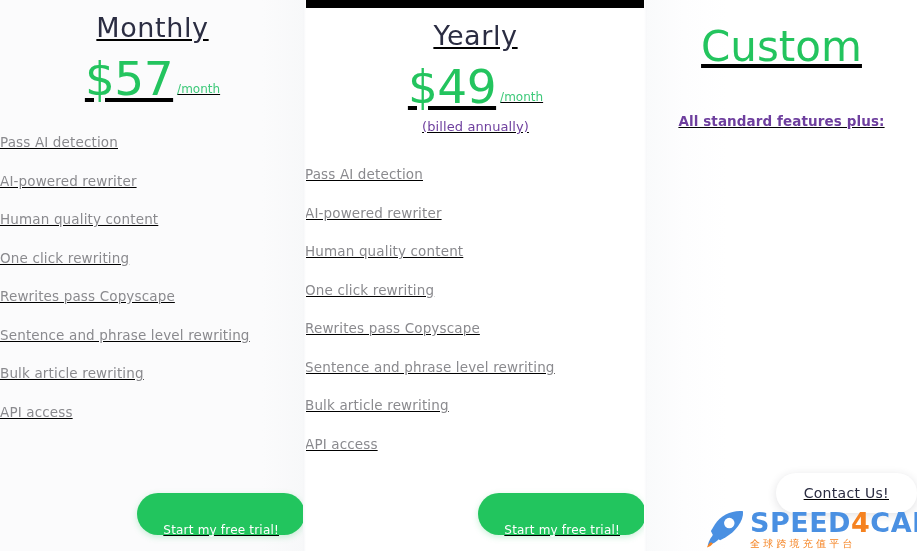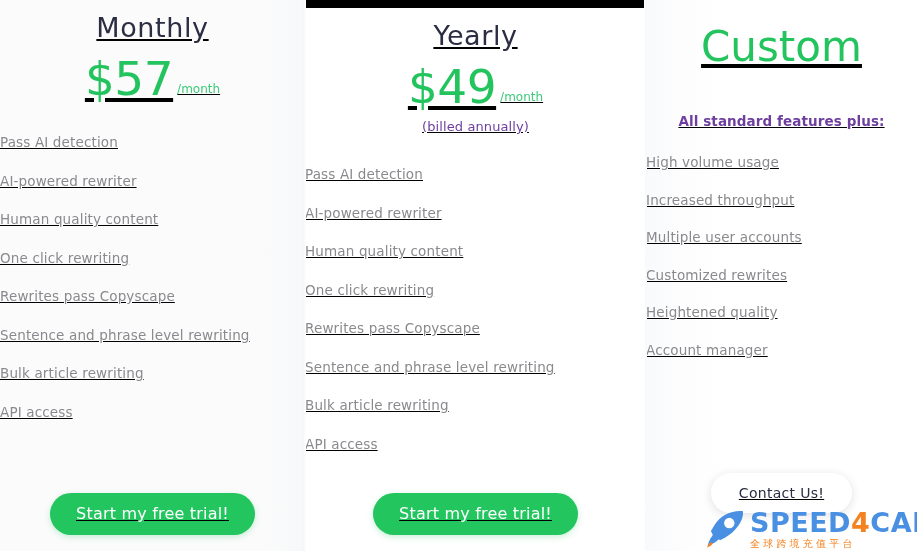--- a/index.html
+++ b/index.html
@@ -147,33 +147,33 @@
   }
 
   .col-enterprise .features { margin-top: 27px; }
   .col-enterprise .features li { margin-bottom: 24px; }
 
   
   .cta-wrap {
     margin-top: auto;
     margin-bottom: 16px;
     display: flex;
-    justify-content: center;
+    justify-content: flex-end;
     width: 100%;
   }
 
   .btn-green {
     background: #22c55e;
     color: #ffffff;
     border: none;
     border-radius: 999px;
-    font-size: 16px;
+    font-size: 12px;
     font-family: inherit;
     letter-spacing: 0.2px;
-    padding: 0 26px;
+    padding: 16px 26px;
     height: 42px;
     line-height: 42px;
     cursor: pointer;
     box-shadow: 0 2px 6px rgba(34,197,94,0.25);
     white-space: nowrap;
   }
 
   .btn-white {
     background: #ffffff;
     color: #2b2d42;
@@ -290,28 +290,20 @@
       <button class="btn-green">Start my free trial!</button>
     </div>
   </div>
 
   <div class="col col-enterprise">
 
     <div class="custom-word">Custom</div>
 
     <div class="ent-heading">All standard features plus:</div>
 
-    <ul class="features">
-      <li>High volume usage</li>
-      <li>Increased throughput</li>
-      <li>Multiple user accounts</li>
-      <li>Customized rewrites</li>
-      <li>Heightened quality</li>
-      <li>Account manager</li>
-    </ul>
 
     <div class="cta-wrap">
       <button class="btn-white">Contact Us!</button>
     </div>
   </div>
 
   <div class="edge edge-1"></div>
   <div class="edge edge-2"></div>
 
   <div class="watermark">

